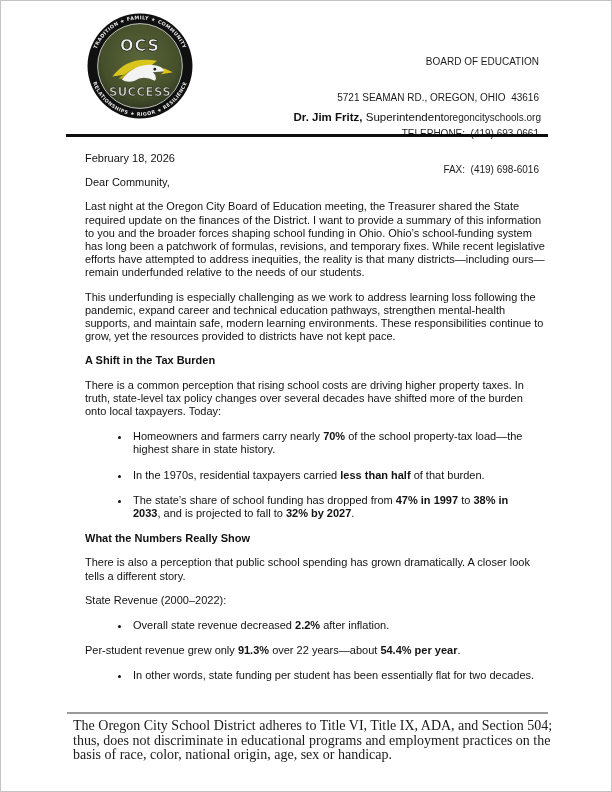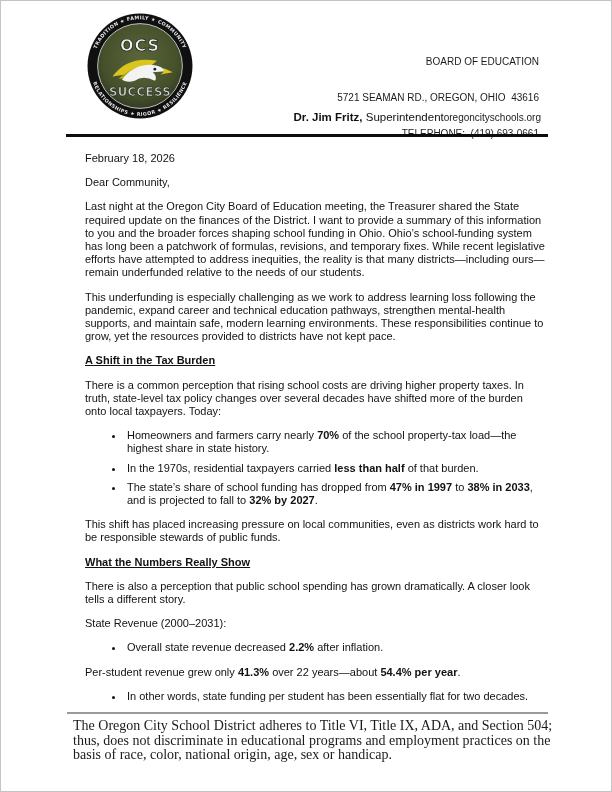--- a/index.html
+++ b/index.html
@@ -29,23 +29,23 @@
   .supline .name { font-size: 11.5px; }
   .supline .name .b { font-weight: bold; }
   .supline .site { font-size: 10px; color: #1c1c1c; }
   .hrule { position: absolute; left: 65px; top: 133px; width: 482px; height: 2.6px; background: #0d0d0d; }
   
   .letter-body {
     position: absolute; left: 72px; top: 151px; width: 474px;
     font-size: 11px; line-height: 13.2px; color: #121212;
   }
   .letter-body p { margin: 0 0 11px 12px; }
-  .letter-body p.heading { font-weight: bold; text-decoration: underline; }
+  .letter-body p.heading { font-weight: bold; }
   .letter-body ul { margin: 0 0 11px 0; padding-left: 46px; }
-  .letter-body li { margin: 6px; padding-left: 2px; }
+  .letter-body li { margin: 12px; padding-left: 2px; }
   .b { font-weight: bold; }
   
   .frule { position: absolute; left: 66px; top: 711px; width: 481px; height: 2px; background: #9a9a9a; }
   .footer-text {
     position: absolute; left: 72px; top: 718px; width: 490px;
     font-family: "Liberation Serif", "DejaVu Serif", serif;
     font-size: 14px; line-height: 14.5px; color: #1a1a1a;
   }
   
   .ring-text { font-family: "DejaVu Sans", sans-serif; font-size: 4.6px; font-weight: bold; fill: #e9e9e9; letter-spacing: 0.4px; }
@@ -86,20 +86,21 @@
         <circle cx="64" cy="53" r="1.3" fill="#1a1a1a"></circle>
       </g>
       <text class="success-text" x="50" y="78" text-anchor="middle">SUCCESS</text>
     </svg>
   </div>
 
   <div class="contact">
     <div>BOARD OF EDUCATION</div>
     <div>5721 SEAMAN RD., OREGON, OHIO  43616</div>
     <div>TELEPHONE:  (419) 693-0661</div>
+    <div>FAX:  (419) 698-6016</div>
   </div>
 
   <div class="stray-mark">-</div>
 
   <div class="supline">
     <div class="name"><span class="b">Dr. Jim Fritz,</span><span> Superintendent</span></div>
     <div class="site">oregoncityschools.org</div>
   </div>
   <div class="hrule"></div>
 
@@ -109,28 +110,27 @@
 
   <p><span>Last night at the Oregon City Board of Education meeting, the Treasurer shared the State required update on the finances of the District. I want to provide a summary of this information to you and the broader forces shaping school funding in Ohio. Ohio’s school-funding system has long been a patchwork of formulas, revisions, and temporary fixes. While recent legislative efforts have attempted to address inequities, the reality is that many districts—including ours—remain underfunded relative to the needs of our students.</span></p>
       <p><span>This underfunding is especially challenging as we work to address learning loss following the pandemic, expand career and technical education pathways, strengthen mental-health supports, and maintain safe, modern learning environments. These responsibilities continue to grow, yet the resources provided to districts have not kept pace.</span></p>
       <p class="heading">A Shift in the Tax Burden</p>
       <p><span>There is a common perception that rising school costs are driving higher property taxes. In truth, state-level tax policy changes over several decades have shifted more of the burden onto local taxpayers. Today:</span></p>
       <ul>
         <li><span>Homeowners and farmers carry nearly </span><span class="b">70%</span><span> of the school property-tax load—the highest share in state history.</span></li>
         <li><span>In the 1970s, residential taxpayers carried </span><span class="b">less than half</span><span> of that burden.</span></li>
         <li><span>The state’s share of school funding has dropped from </span><span class="b">47% in 1997</span><span> to </span><span class="b">38% in 2033</span><span>, and is projected to fall to </span><span class="b">32% by 2027</span><span>.</span></li>
       </ul>
-      <p><span>This shift has placed increasing pressure on local communities, even as districts work hard to be responsible stewards of public funds.</span></p>
       <p class="heading">What the Numbers Really Show</p>
       <p><span>There is also a perception that public school spending has grown dramatically. A closer look tells a different story.</span></p>
-      <p><span>State Revenue (2000–2031):</span></p>
+      <p><span>State Revenue (2000–2022):</span></p>
       <ul>
         <li><span>Overall state revenue decreased </span><span class="b">2.2%</span><span> after inflation.</span></li>
       </ul>
-      <p><span>Per-student revenue grew only </span><span class="b">41.3%</span><span> over 22 years—about </span><span class="b">54.4% per year</span><span>.</span></p>
+      <p><span>Per-student revenue grew only </span><span class="b">91.3%</span><span> over 22 years—about </span><span class="b">54.4% per year</span><span>.</span></p>
       <ul>
         <li><span>In other words, state funding per student has been essentially flat for two decades.</span></li>
       </ul>
     </div>
 
   <div class="frule"></div>
   <div class="footer-text">The Oregon City School District adheres to Title VI, Title IX, ADA, and Section 504; thus, does not discriminate in educational programs and employment practices on the basis of race, color, national origin, age, sex or handicap.</div>
 
 </div>
 

